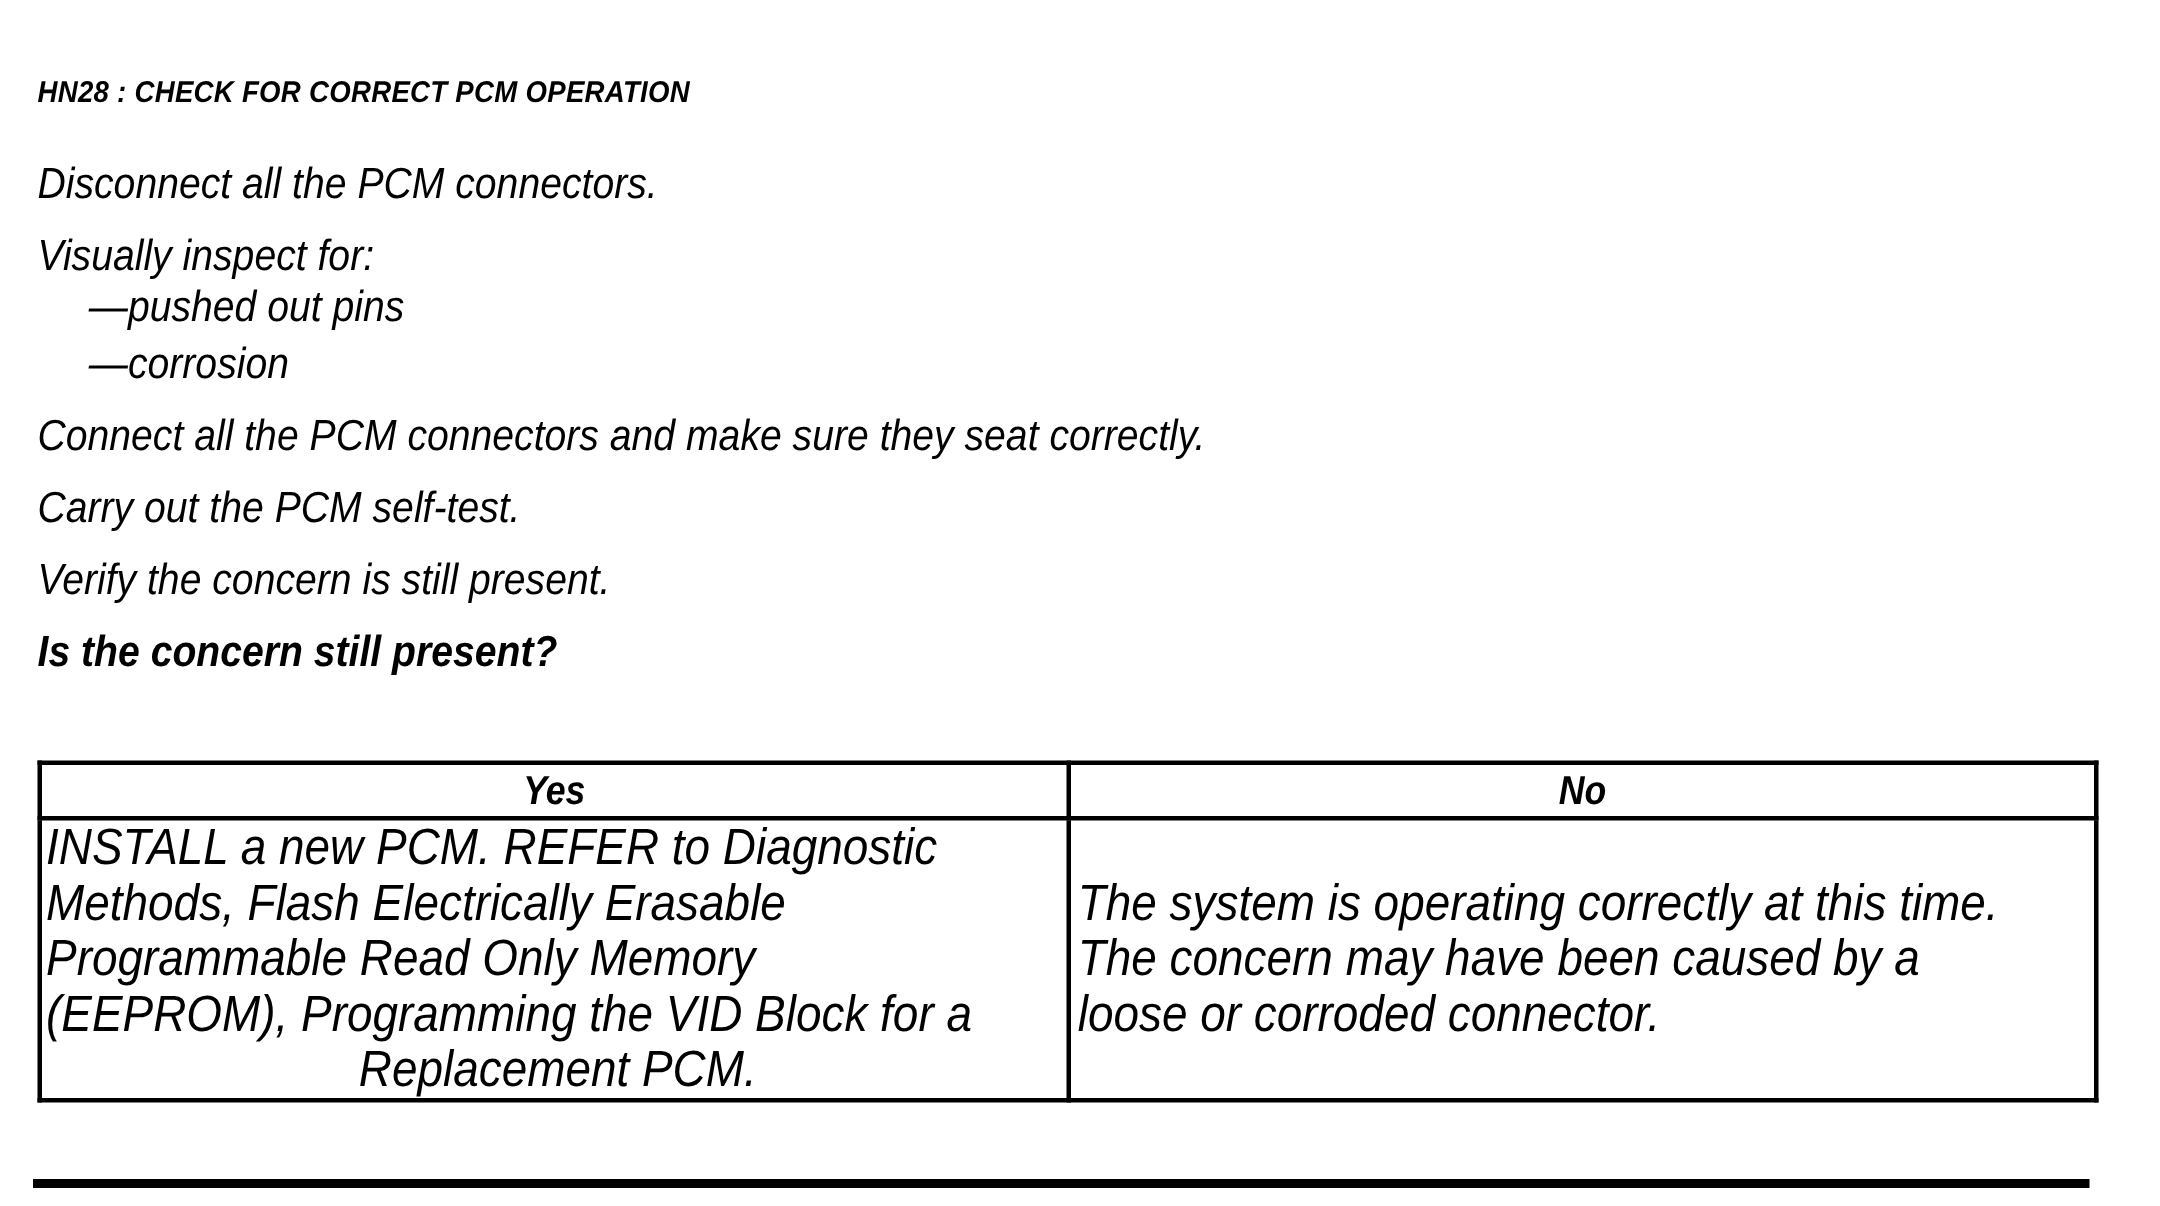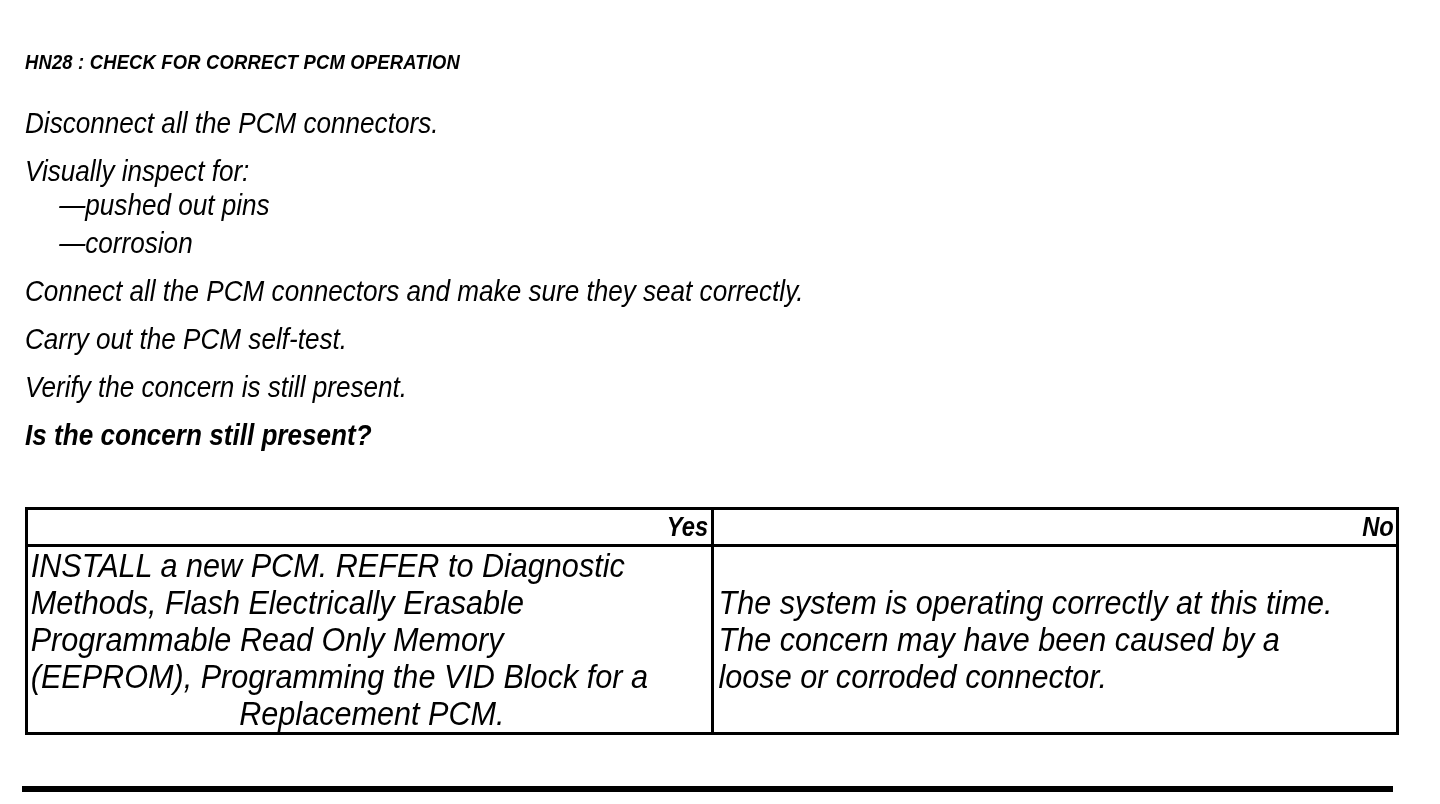--- a/index.html
+++ b/index.html
@@ -77,21 +77,21 @@
   .decision-table td {
     border: 3px solid #000000;
     padding: 0;
     vertical-align: middle;
   }
   .col-yes { width: 683px; }
   .col-no  { width: 682px; }
 
   .hdr-cell {
     height: 34px;
-    text-align: right;
+    text-align: center;
     font-size: 27px;
     font-weight: bold;
     line-height: 34px;
     border-bottom-width: 3px !important;
   }
   .hdr-cell span {
     display: inline-block;
     transform: scaleX(0.88);
   }
 

